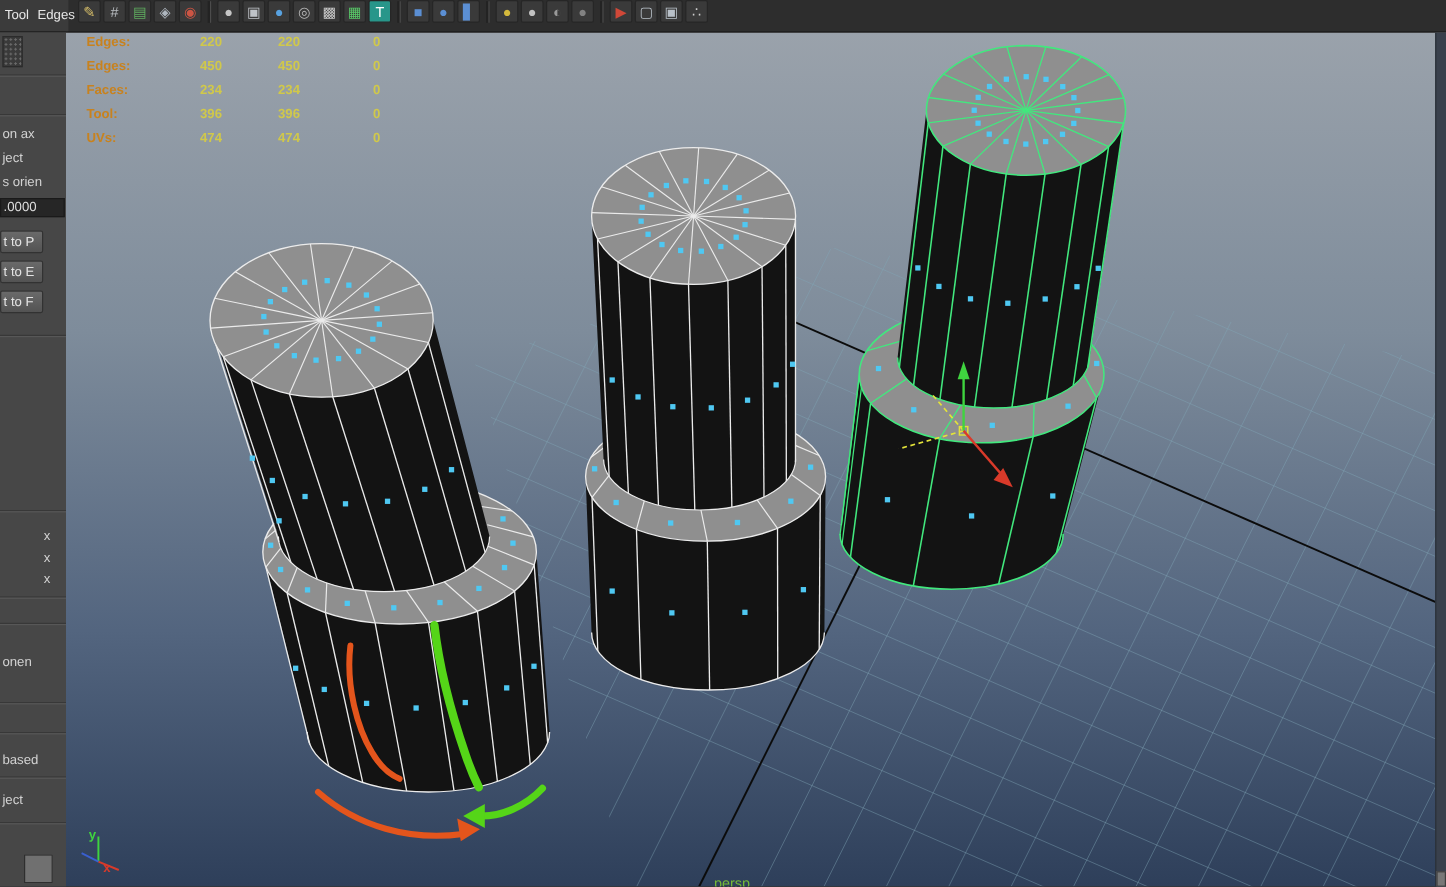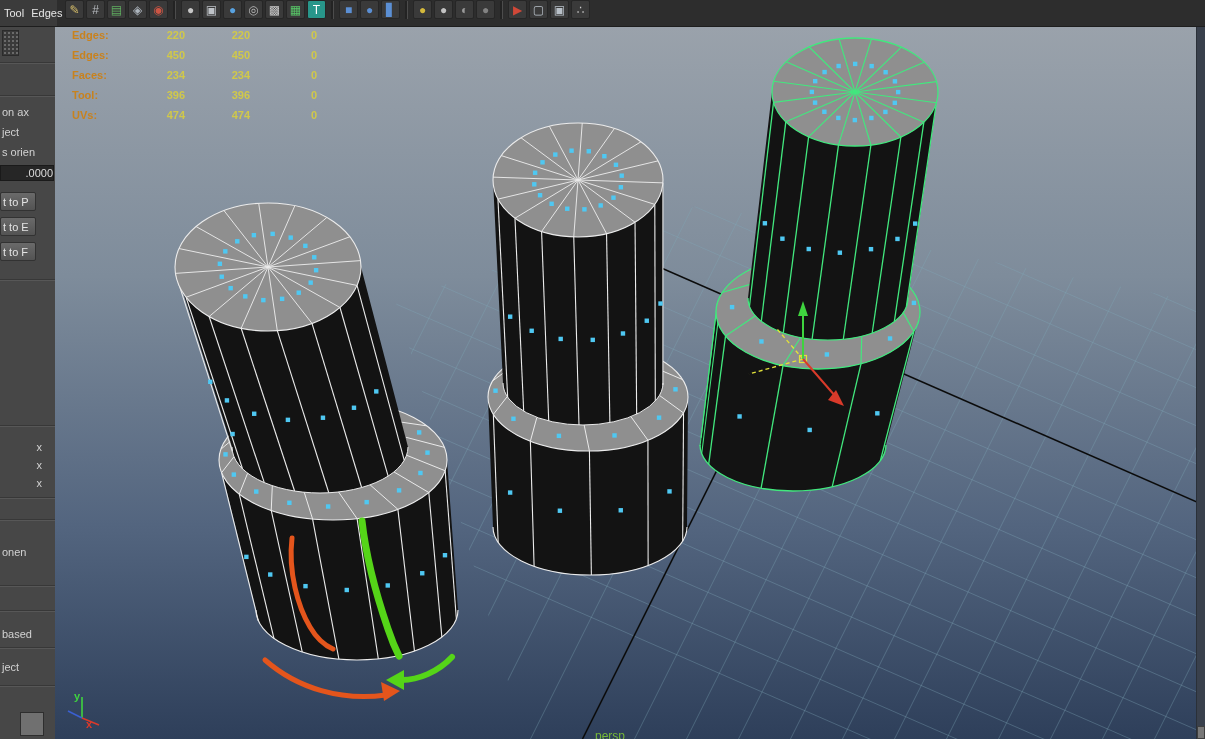--- a/index.html
+++ b/index.html
@@ -10,21 +10,21 @@
   .menubox{width:57px;height:100%;background:#3b3b3b;color:#e6e6e6;font-size:11px;display:flex;gap:7px;align-items:center;padding-left:4px;box-sizing:border-box;}
   .menubox span{cursor:default;}
   .icons{display:flex;align-items:center;gap:2px;padding-left:8px;}
   .sicon{width:19px;height:19px;background:#3a3a3a;border:1px solid #262626;border-radius:2px;display:flex;align-items:center;justify-content:center;font-size:12px;line-height:1;box-sizing:border-box;cursor:pointer;}
   .sicon .g{pointer-events:none;}
   .sep{width:2px;height:18px;background:#232323;border-right:1px solid #4c4c4c;margin:0 3px;}
 
   
   .sidebar{position:absolute;top:27px;left:0;width:55px;bottom:0;background:#474747;border-right:1px solid #2b2b2b;overflow:hidden;}
   .sb-row{position:absolute;left:0;width:55px;font-size:11px;color:#d2d2d2;white-space:nowrap;overflow:hidden;box-sizing:border-box;padding-left:2px;}
-  .sb-field{background:#262626;border:1px solid #1a1a1a;height:16px;line-height:15px;color:#dcdcdc;width:54px;text-align:right;}
+  .sb-field{background:#262626;border:1px solid #1a1a1a;height:16px;line-height:15px;color:#dcdcdc;width:54px;}
   .sb-btn{background:linear-gradient(#6a6a6a,#535353);border:1px solid #323232;border-radius:2px;height:19px;line-height:18px;color:#e4e4e4;width:36px;cursor:pointer;}
   .sb-x{text-align:right;padding-right:13px;}
   .sb-sep{position:absolute;left:0;width:55px;height:0;border-top:1px solid #383838;border-bottom:1px solid #575757;}
   .sb-tab{position:absolute;top:3px;left:2px;width:15px;height:24px;background:#3a3a3a;border:1px solid #2b2b2b;background-image:radial-gradient(#6a6a6a 1px,transparent 1px);background-size:4px 4px;cursor:pointer;}
   .sb-bottom{position:absolute;bottom:3px;left:20px;width:22px;height:22px;background:#707070;border:1px solid #2e2e2e;cursor:pointer;}
 
   
   .viewport{position:absolute;top:27px;left:55px;right:0;bottom:0;overflow:hidden;}
   #scene{position:absolute;top:0;left:0;}
   .hud{position:absolute;top:-2px;left:17px;font-size:11px;font-weight:bold;line-height:20px;}

